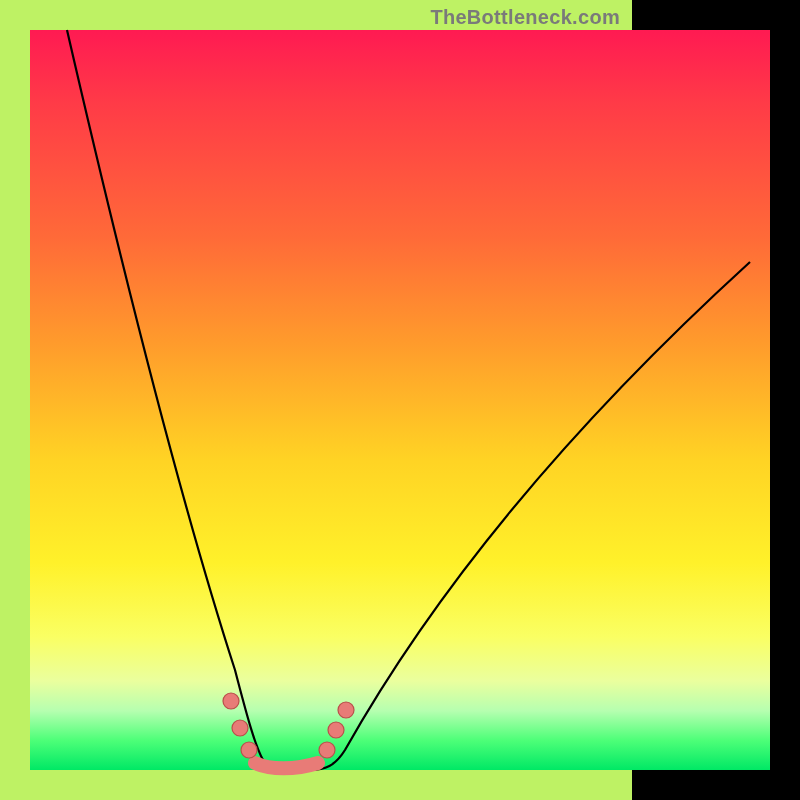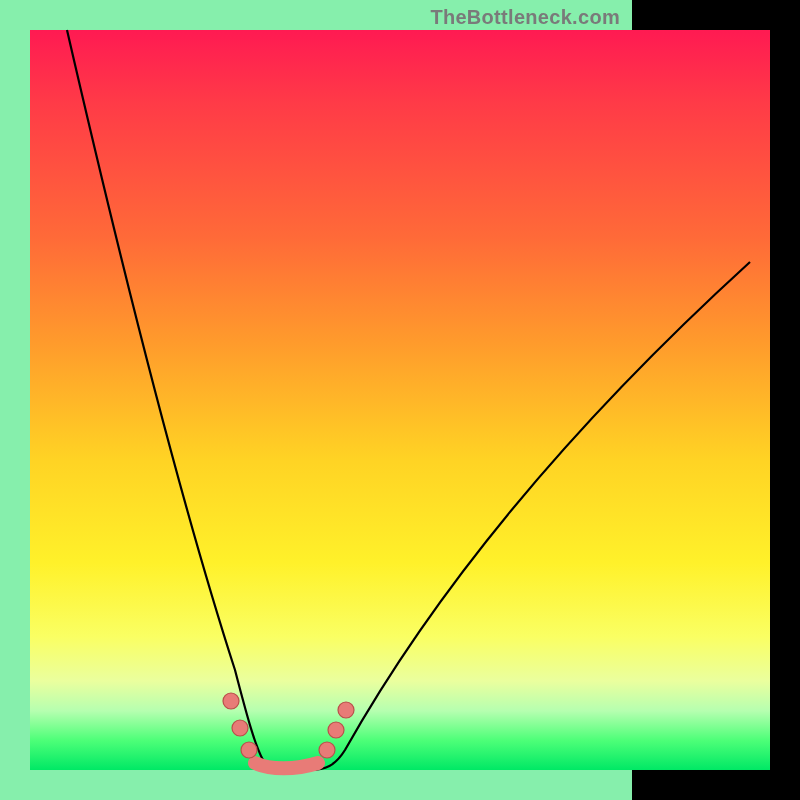--- a/index.html
+++ b/index.html
@@ -8,21 +8,21 @@
     width: 800px;
     height: 800px;
     background: #000;
     overflow: hidden;
     font-family: Arial, Helvetica, sans-serif;
   }
   .outer {
     position: relative;
     width: 632px;
     height: 800px;
-    background: #86efac;
+    background: #bef264;
   }
   .watermark {
     position: absolute;
     top: 6px;
     right: 12px;
     color: #7a7a7a;
     font-size: 20px;
     font-weight: 600;
     letter-spacing: 0.3px;
     z-index: 10;

